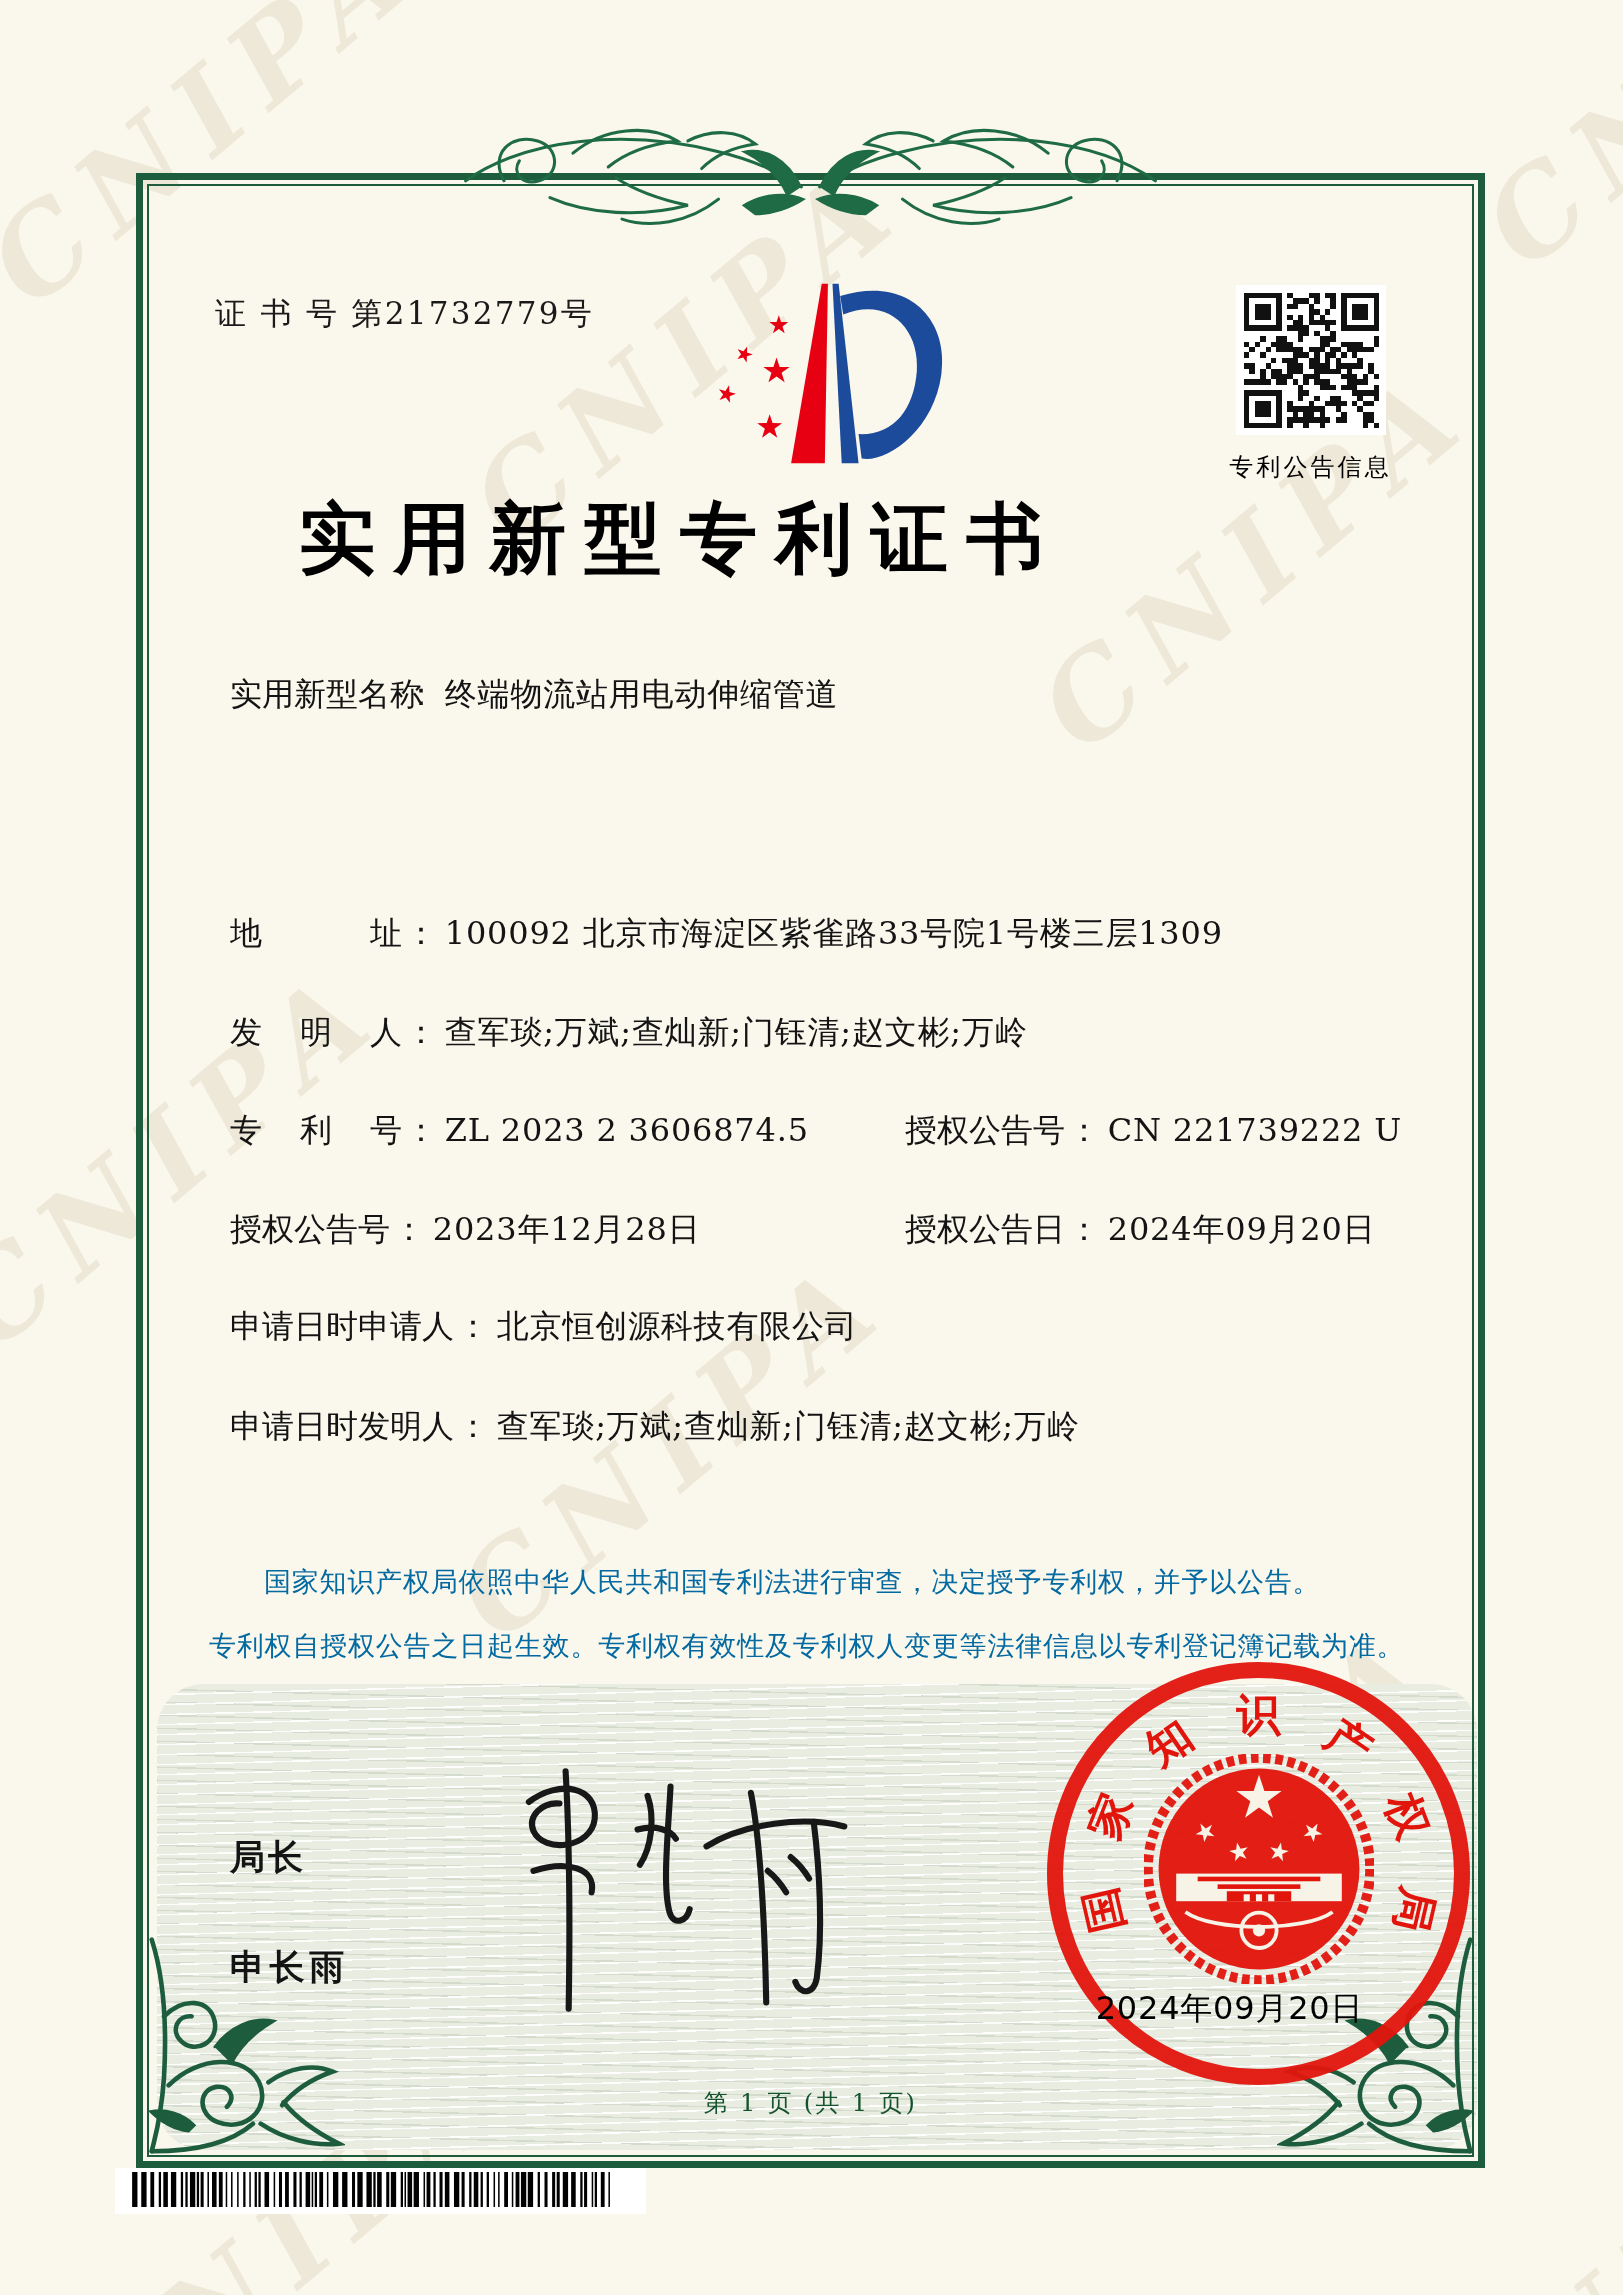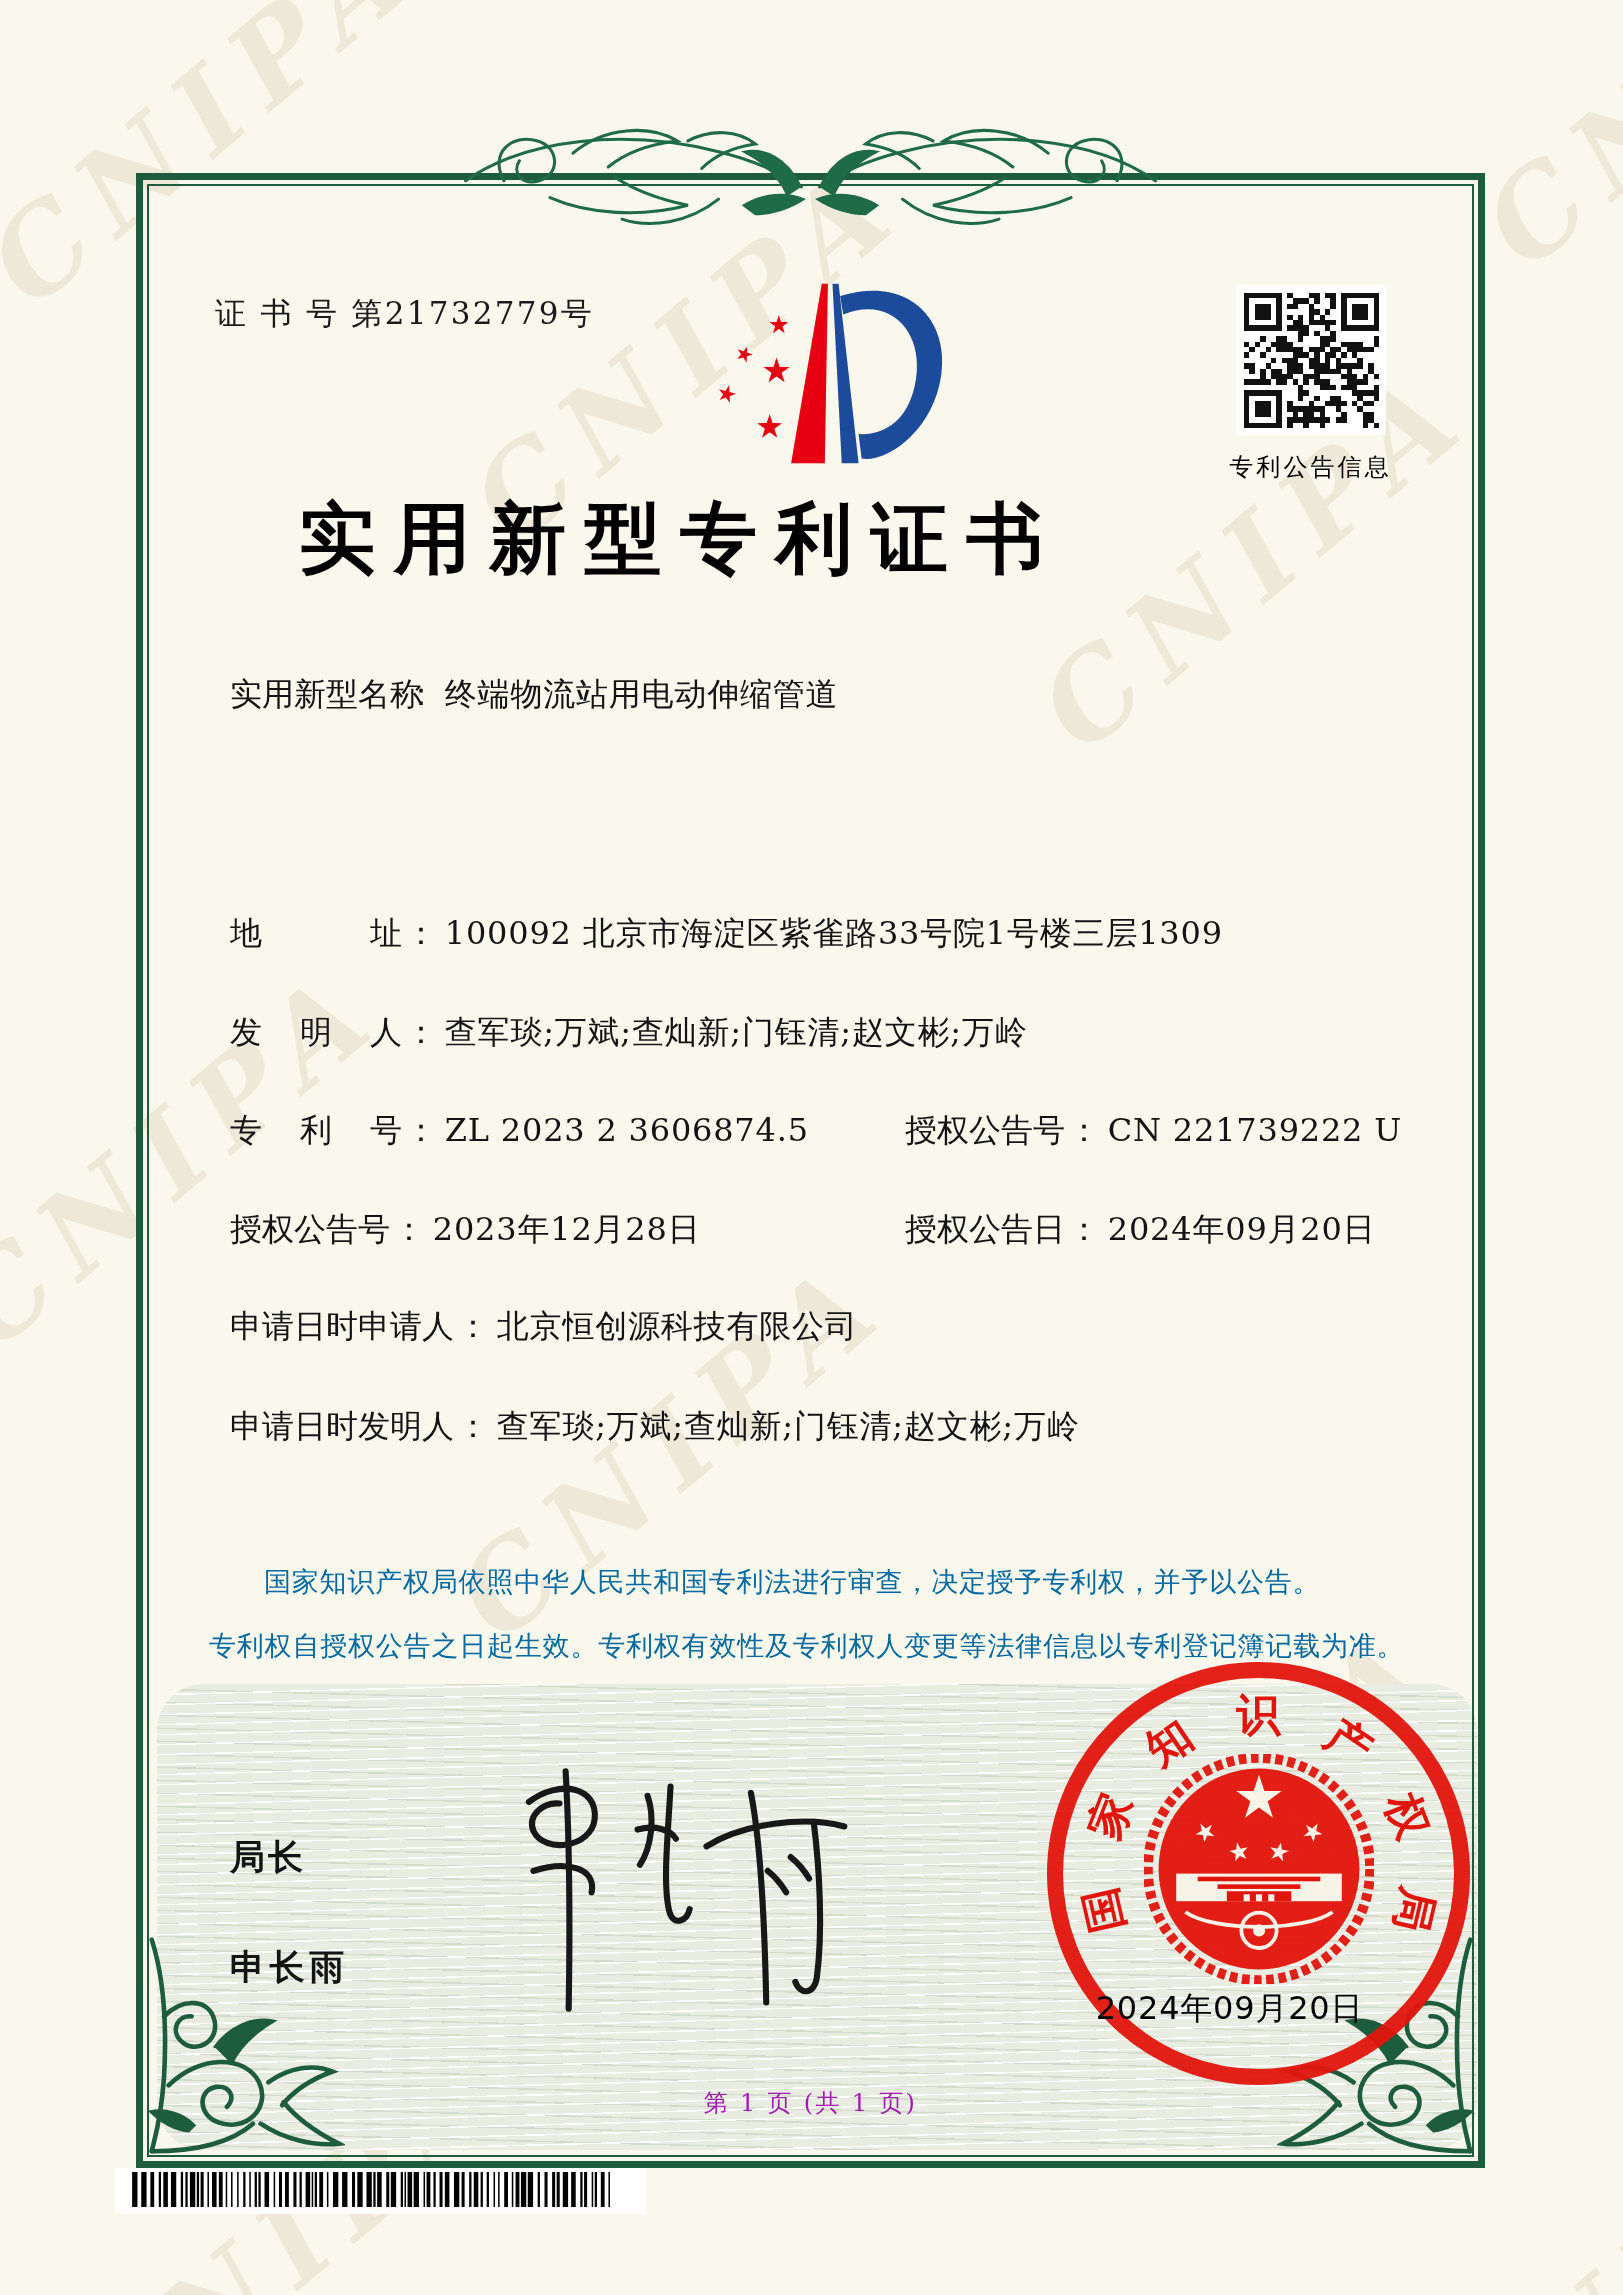--- a/index.html
+++ b/index.html
@@ -53,21 +53,21 @@
   #seal-ring{position:absolute;left:0;top:0;right:0;bottom:0;border:16px solid #e2150d;
              border-radius:50%;opacity:.95;}
   .seal-char{position:absolute;left:50%;top:50%;font-size:44px;font-weight:700;color:#e2150d;
              font-family:"DejaVu Serif",serif;}
   #seal-emblem{position:absolute;left:97px;top:92px;}
   #seal-date{position:absolute;left:-29px;top:325px;width:100%;text-align:center;font-size:32px;
              color:#000;font-family:"DejaVu Sans","Liberation Sans",sans-serif;font-weight:500;
              letter-spacing:0.8px;}
   
   #footer{position:absolute;left:136px;top:2087px;width:1349px;text-align:center;font-size:24px;
-          letter-spacing:2.3px;color:#a21caf;}
+          letter-spacing:2.3px;color:#14532d;}
   
   #barcode-bg{position:absolute;left:115px;top:2168px;width:531px;height:46px;background:#fff;}
   #barcode{position:absolute;left:130px;top:2172px;}
   
   .orn{position:absolute;pointer-events:none;}
 </style>
 </head>
 <body>
 
 <div id="page">

